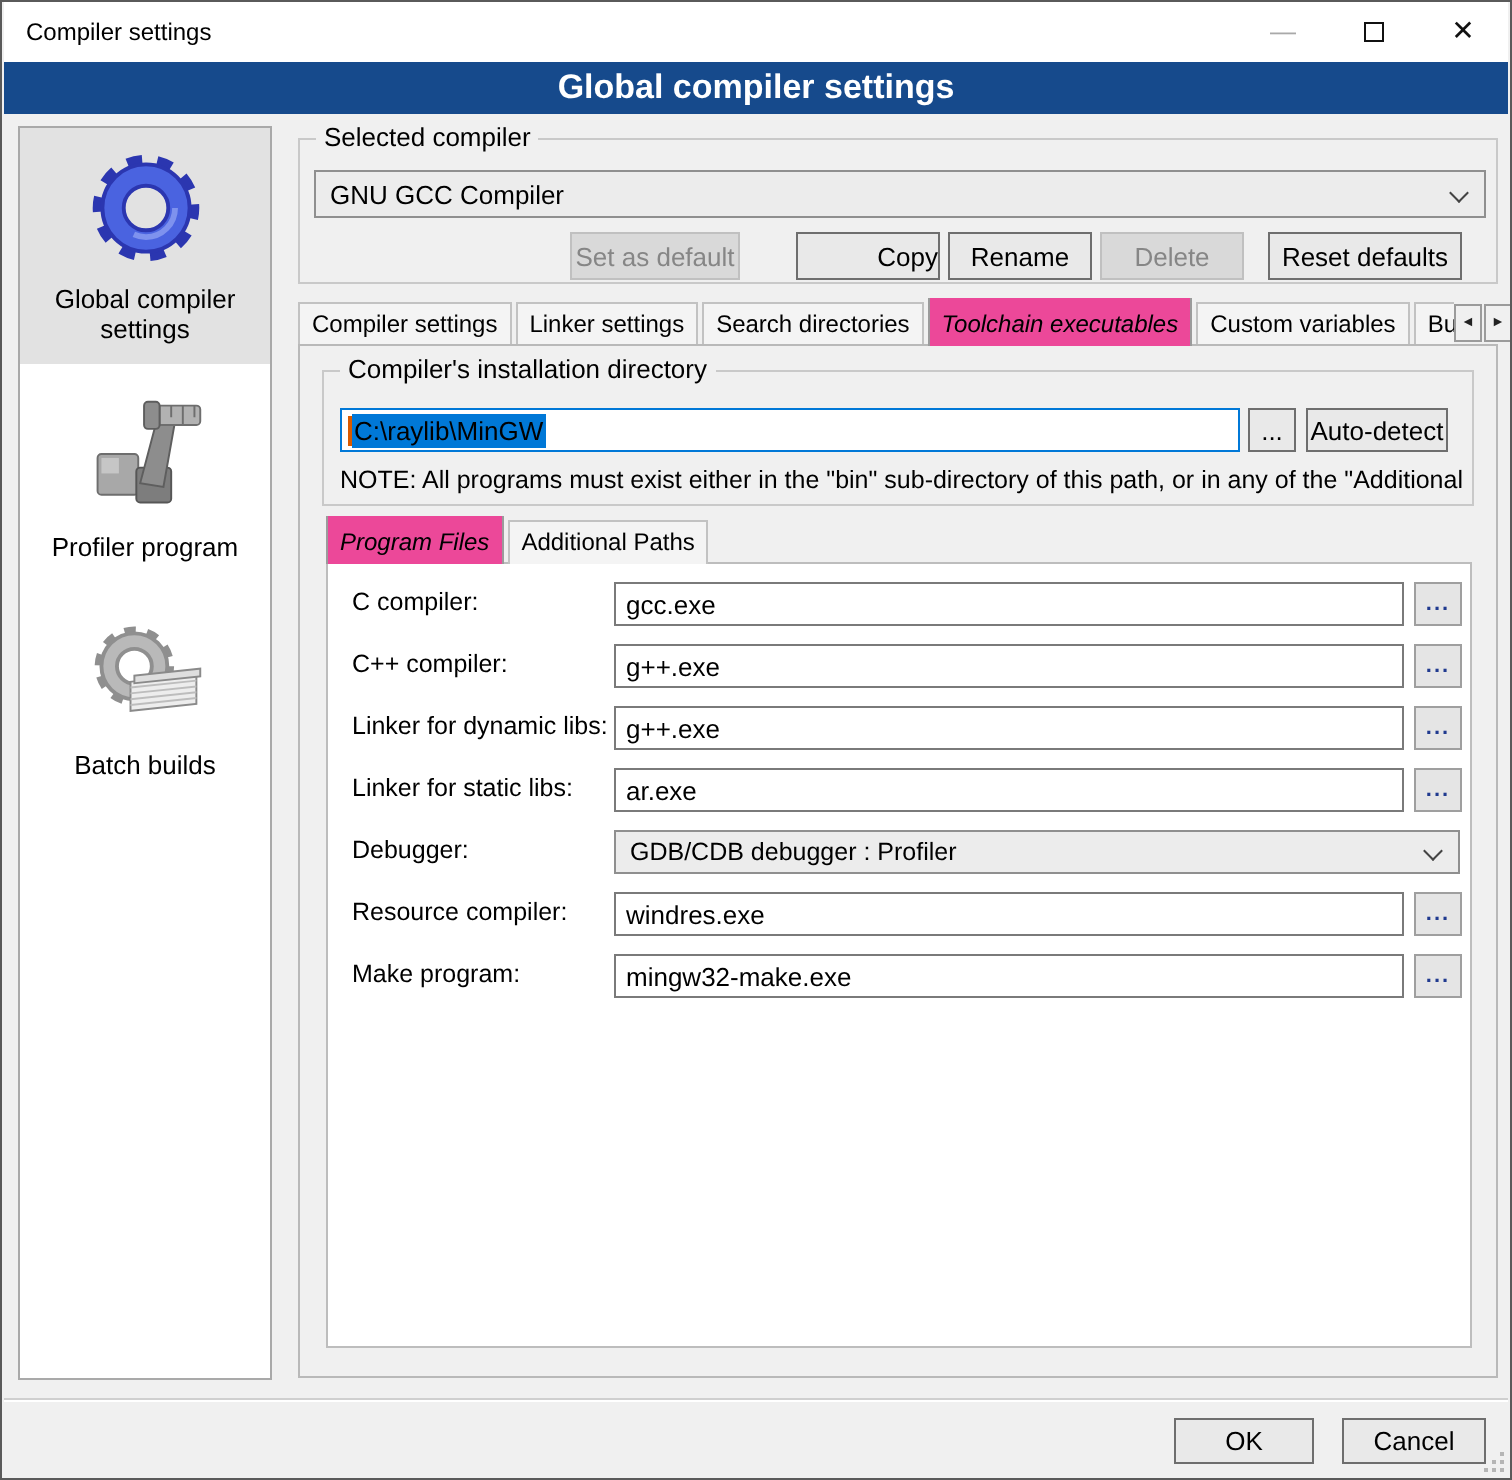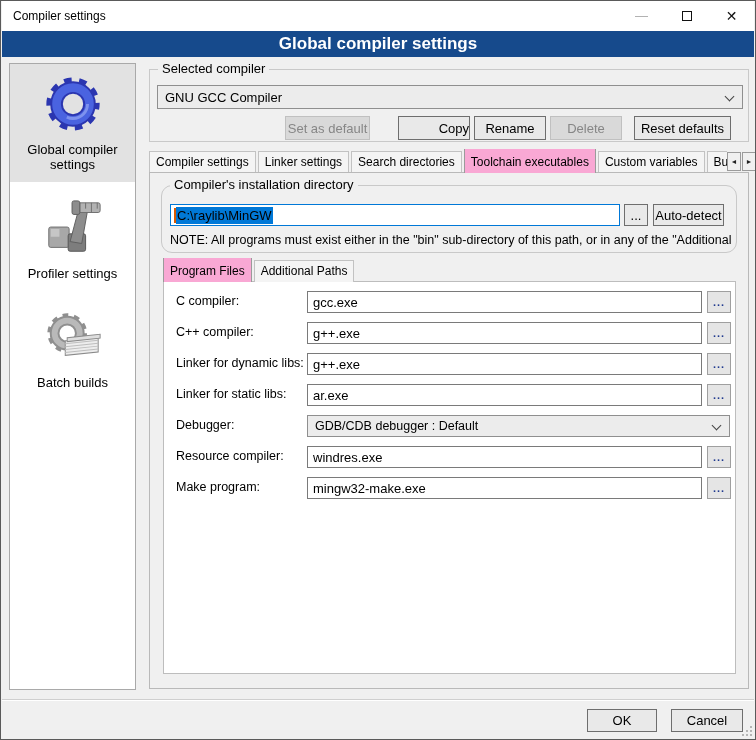--- a/index.html
+++ b/index.html
@@ -37,21 +37,21 @@
 
   
   .btn { position:absolute; height:24px; background:#e9e9e9; border:1px solid #6e6e6e; display:flex; align-items:center; justify-content:center; font-size:13px; }
   .btn.disabled { background:#d9d9d9; border-color:#c0c0c0; color:#868686; }
   .btn-row-host { position:relative; }
 
   
   .tabstrip { position:absolute; display:flex; align-items:flex-end; overflow:hidden; }
   .tab { flex:none; border:1px solid #c2c2c2; border-bottom:none; background:#f4f4f4; padding:3px 6px 4px; font-size:12px; white-space:nowrap; }
   .tab + .tab { margin-left:2px; }
-  .tab.active { background:#f9a8d4; border-color:#9b9b9b; padding-top:6px; position:relative; z-index:3; }
+  .tab.active { background:#ec4899; border-color:#9b9b9b; padding-top:6px; position:relative; z-index:3;font-style:italic; }
   .tab-arrows { position:absolute; display:flex; z-index:4; }
   .arrow-btn { width:14px; height:19px; border:1px solid #9b9b9b; background:#f0f0f0; display:flex; align-items:center; justify-content:center; font-size:7px; color:#222; }
   .arrow-btn + .arrow-btn { margin-left:1px; }
 
   .tabpage { position:absolute; left:148px; top:171px; width:600px; height:517px; border:1px solid #b9b9b9; background:#f0f0f0; z-index:1; }
 
   
   .textbox { background:#fff; border:1px solid #7a7a7a; height:22px; display:flex; align-items:center; padding:0 5px; font-size:13px; overflow:hidden; white-space:nowrap; }
   .textbox.focused { border-color:#0078d7; padding:0 3px; }
   .caret { width:2px; height:15px; background:#d95a00; flex:none; }
@@ -114,21 +114,21 @@
           <svg viewBox="0 0 64 64" width="62" height="62">
     <rect x="7" y="31" width="21" height="21" rx="2" fill="#a8a8a8" stroke="#6e6e6e"></rect>
     <rect x="9" y="33" width="9" height="8" fill="#c6c6c6"></rect>
     <rect x="27" y="38" width="18" height="18" rx="2" fill="#7d7d7d" stroke="#565656"></rect>
     <path d="M29 46 L38 12 L47 14 L41 48 Z" fill="#8d8d8d" stroke="#5e5e5e"></path>
     <rect x="33" y="6" width="27" height="10" rx="2" fill="#b2b2b2" stroke="#6e6e6e"></rect>
     <path d="M39 6 v10 M45 6 v6 M51 6 v10 M57 6 v6" stroke="#6e6e6e" fill="none"></path>
     <rect x="31" y="4" width="8" height="14" rx="2" fill="#8d8d8d" stroke="#5e5e5e"></rect>
   </svg>
         </span>
-    <span class="sidelabel">Profiler settings</span>
+    <span class="sidelabel">Profiler program</span>
   </div>
       <div class="sideitem">
     <span class="icon-slot">
           <svg viewBox="0 0 64 64" width="62" height="62">
     <circle cx="26" cy="28" r="17" fill="none" stroke="#8f8f8f" stroke-width="7" stroke-dasharray="5.4 5.35"></circle>
     <circle cx="26" cy="28" r="13" fill="none" stroke="#8f8f8f" stroke-width="10"></circle>
     <circle cx="26" cy="28" r="13" fill="none" stroke="#b9b9b9" stroke-width="6"></circle>
     <g transform="translate(24 26) skewY(-6)">
       <rect x="0" y="10" width="34" height="15" fill="#ededed" stroke="#8a8a8a"></rect>
       <path d="M0 13 h34 M0 16 h34 M0 19 h34 M0 22 h34" stroke="#bdbdbd" fill="none"></path>
@@ -177,21 +177,21 @@
     <div class="arrow-btn">
         <span>◄</span>
       </div>
     <div class="arrow-btn">
         <span>►</span>
       </div>
   </div>
 
   <div class="tabpage"></div>
 
-  <div class="groupbox" style="left:160px; top:184px; width:576px; height:68px; z-index:2;border-radius:11px;">
+  <div class="groupbox" style="left:160px; top:184px; width:576px; height:68px; z-index:2;">
     <span class="gb-label">Compiler's installation directory</span>
     <div class="textbox focused" style="position:absolute; left:8px; top:18px; width:450px;">
       <span class="caret"></span>
         <span class="sel">C:\raylib\MinGW</span>
     </div>
     <div class="btn" style="left:462px; top:18px; width:24px; height:22px;">
         <span>...</span>
       </div>
     <div class="btn" style="left:491px; top:18px; width:71px; height:22px;">
         <span>Auto-detect</span>
@@ -229,21 +229,21 @@
       <div class="prow" style="top: 102px;">
     <span class="plabel">Linker for static libs:</span>
   <div class="textbox">
           <span>ar.exe</span>
         </div>
         <div class="browse">...</div>
       </div>
       <div class="prow" style="top: 133px; border-radius: 7px;">
     <span class="plabel">Debugger:</span>
   <div class="combo">
-          <span>GDB/CDB debugger : Default</span>
+          <span>GDB/CDB debugger : Profiler</span>
           <span class="chev"></span>
         </div>
       </div>
       <div class="prow" style="top: 164px;">
     <span class="plabel">Resource compiler:</span>
   <div class="textbox">
           <span>windres.exe</span>
         </div>
         <div class="browse">...</div>
       </div>

